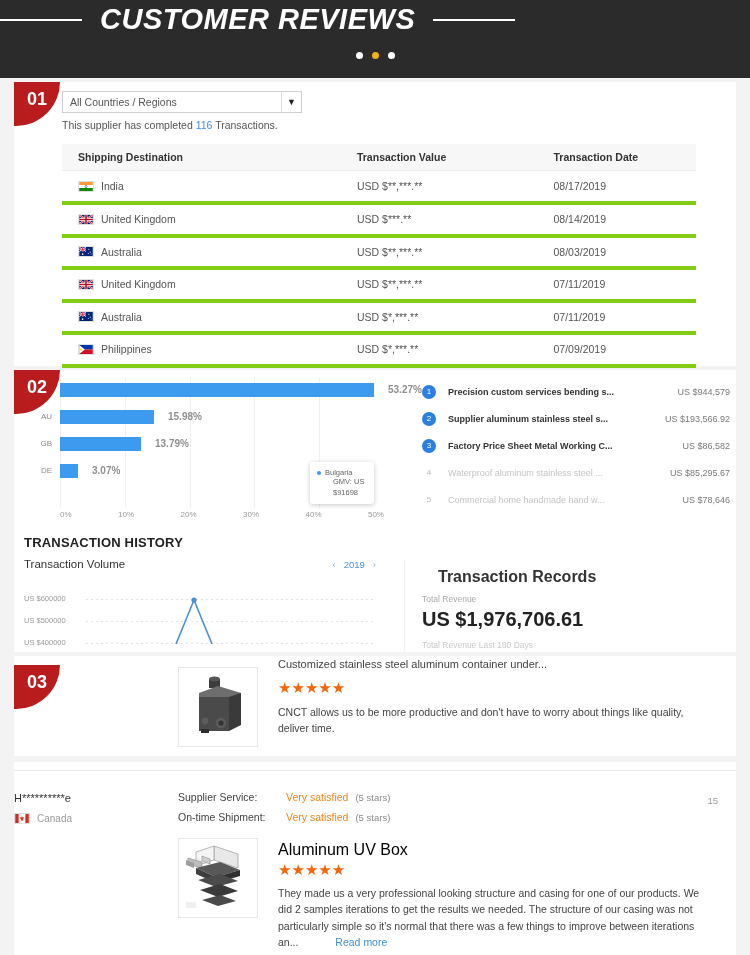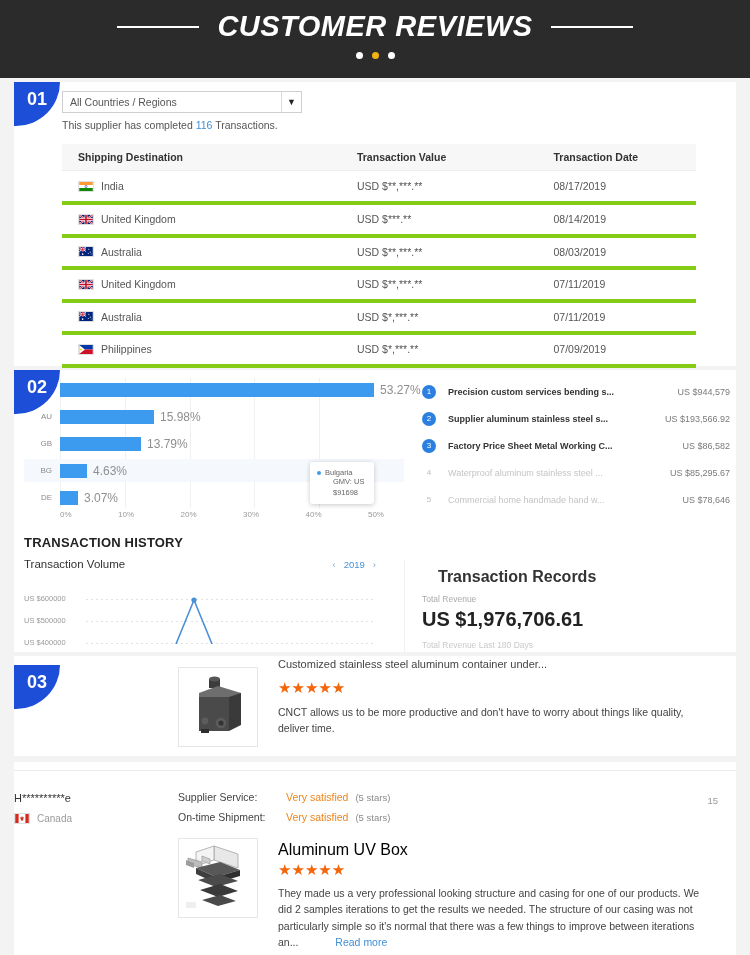--- a/index.html
+++ b/index.html
@@ -10,42 +10,42 @@
     overflow: hidden;
   }
   .page { position: relative; width: 750px; height: 955px; background: #f3f3f3; }
 
   
   .banner {
     position: absolute; top: 0; left: 0; width: 750px; height: 78px;
     background: #2b2b2b;
   }
   .banner-title-row {
-    position: absolute; top: 10px; left: 0; width: 750px;
-    display: flex; align-items: center; justify-content: center; gap: 18px;
+    position: absolute; top: 3px; left: 0; width: 750px;
+    display: flex; align-items: center; gap: 18px;
   }
   .banner-rule { width: 82px; height: 2px; background: #ffffff; }
   .banner-title {
     color: #ffffff; font-size: 29px; font-weight: bold; font-style: italic;
     letter-spacing: 0.5px; white-space: nowrap;
   }
   .banner-dots {
     position: absolute; top: 52px; left: 0; width: 750px;
     display: flex; align-items: center; justify-content: center; gap: 9px;
   }
   .dot { width: 7px; height: 7px; border-radius: 50%; background: #ffffff; }
   .dot.accent { background: #f2b215; }
 
   
   .panel { position: absolute; background: #ffffff; }
 
   
   .step-badge {
     position: absolute; width: 46px; height: 44px;
-    background: #1d4ed8; color: #ffffff;
+    background: #b91c1c; color: #ffffff;
     font-size: 18px; font-weight: bold;
     display: flex; align-items: flex-start; justify-content: center;
     padding-top: 7px;
     border-bottom-right-radius: 44px;
     z-index: 9;
   }
 
   
   #sec1 { left: 14px; top: 82px; width: 722px; height: 284px; }
   .select-box {
@@ -91,21 +91,21 @@
   
   #sec2 { left: 14px; top: 370px; width: 722px; height: 282px; }
   .bars-wrap { position: absolute; left: 10px; top: 8px; width: 380px; height: 140px; }
   .bar-row { position: relative; height: 23px; margin-bottom: 4px; display: flex; align-items: center; }
   .bar-row.hl { background: #f5f8fc; }
   .bar-label {
     width: 36px; text-align: right; padding-right: 8px;
     font-size: 8px; color: #8a8a8a; flex: none;
   }
   .bar-fill { height: 14px; background: #3d9bef; flex: none; }
-  .bar-value { font-size: 12px; color: #8f8f8f; padding-left: 6px; white-space: nowrap; }
+  .bar-value { font-size: 10px; color: #8f8f8f; padding-left: 14px; white-space: nowrap; font-weight: bold; }
   .bar-axis {
     position: absolute; left: 36px; top: 132px; width: 324px;
     display: flex; justify-content: space-between;
     font-size: 8px; color: #9a9a9a;
   }
   .bar-grid {
     position: absolute; left: 36px; top: 0; width: 324px; height: 130px;
     background: repeating-linear-gradient(to right,
       #eef1f4 0 1px, transparent 1px 64.8px);
     pointer-events: none;
@@ -346,25 +346,20 @@
           <div class="bar-row">
             <span class="bar-label">AU</span>
             <span class="bar-fill" style="width:94px;background:#3d9bef"></span>
             <span class="bar-value">15.98%</span>
           </div>
           <div class="bar-row">
             <span class="bar-label">GB</span>
             <span class="bar-fill" style="width:81px;background:#3d9bef"></span>
             <span class="bar-value">13.79%</span>
           </div>
-          <div class="bar-row hl">
-            <span class="bar-label">BG</span>
-            <span class="bar-fill" style="width:27px;background:#3d9bef"></span>
-            <span class="bar-value">4.63%</span>
-          </div>
           <div class="bar-row">
             <span class="bar-label">DE</span>
             <span class="bar-fill" style="width:18px;background:#3d9bef"></span>
             <span class="bar-value">3.07%</span>
           </div>
         </div>
       <div class="bar-axis" id="bar-axis">
           <span>0%</span>
           <span>10%</span>
           <span>20%</span>

